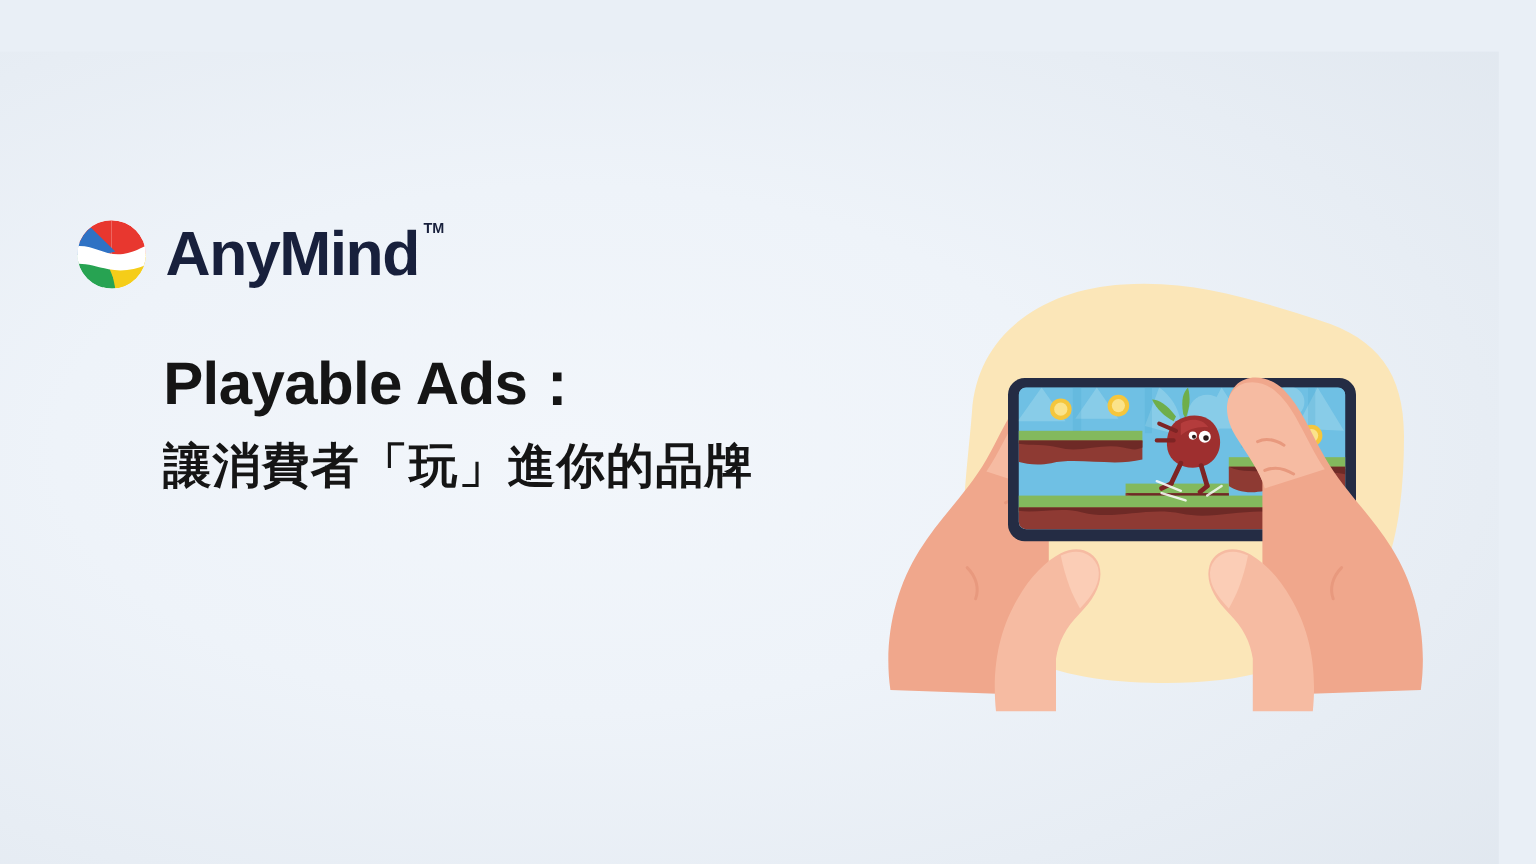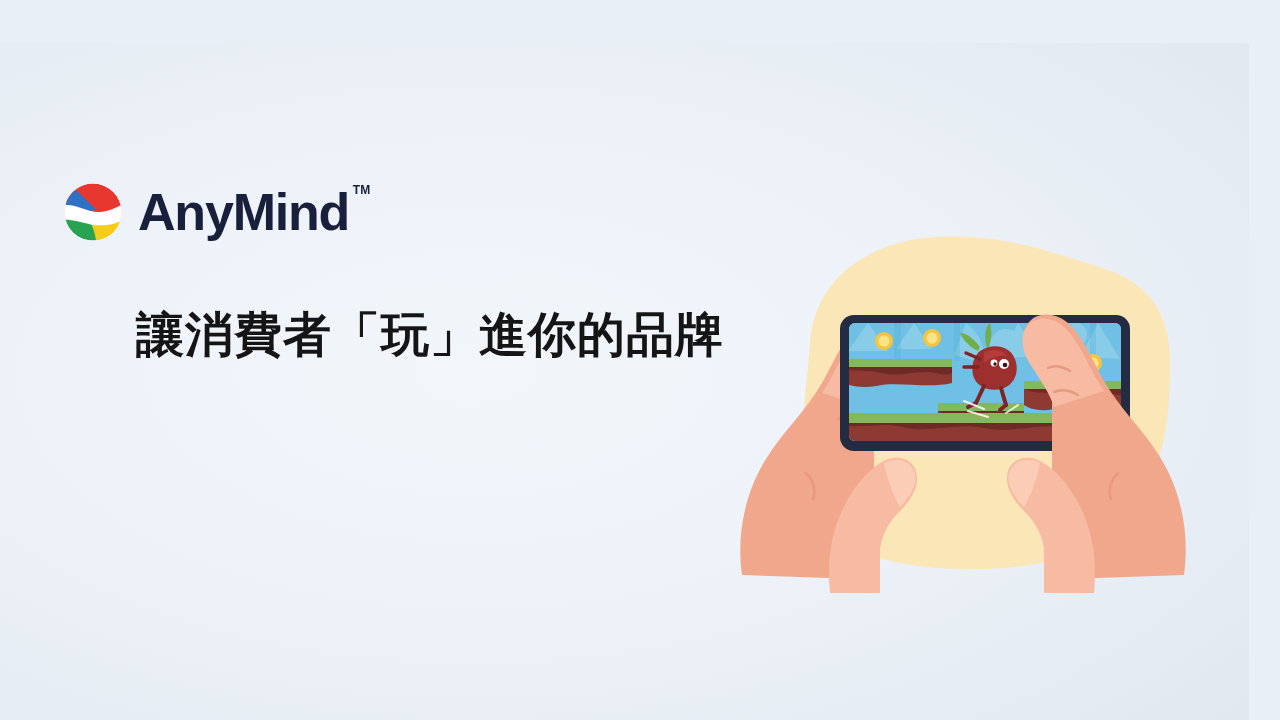--- a/index.html
+++ b/index.html
@@ -39,21 +39,21 @@
   }
   
   #headline { position:absolute; left:136px; top:248px; }
   .h-line {
     color:#151515;
     font-weight:bold;
     white-space:nowrap;
     line-height:1.18;
   }
   #h-line1 { font-size:50px; letter-spacing:-0.5px; }
-  #h-line2 { font-size:48px; margin-top:16px; letter-spacing:1px; }
+  #h-line2 { font-size:40px; margin-top:16px; letter-spacing:1px; }
   
   #illustration {
     position:absolute; left:718px; top:180px;
     width:490px; height:370px;
   }
   #illustration svg { display:block; width:100%; height:100%; }
 </style>
 </head>
 <body>
 
@@ -90,20 +90,21 @@
       </svg>
     </span>
 
     <div id="wordmark">
       <span>AnyMind</span>
       <span id="tm">TM</span>
     </div>
   </div>
 
   <div id="headline">
+    <div id="h-line1" class="h-line">Playable Ads：</div>
     <div id="h-line2" class="h-line">讓消費者「玩」進你的品牌</div>
   </div>
 
   <div id="illustration">
     <svg viewBox="0 0 490 370" aria-hidden="true">
       <defs>
         <clipPath id="screenClip">
           <rect x="131" y="100" width="272" height="118" rx="6"></rect>
         </clipPath>
       </defs>

